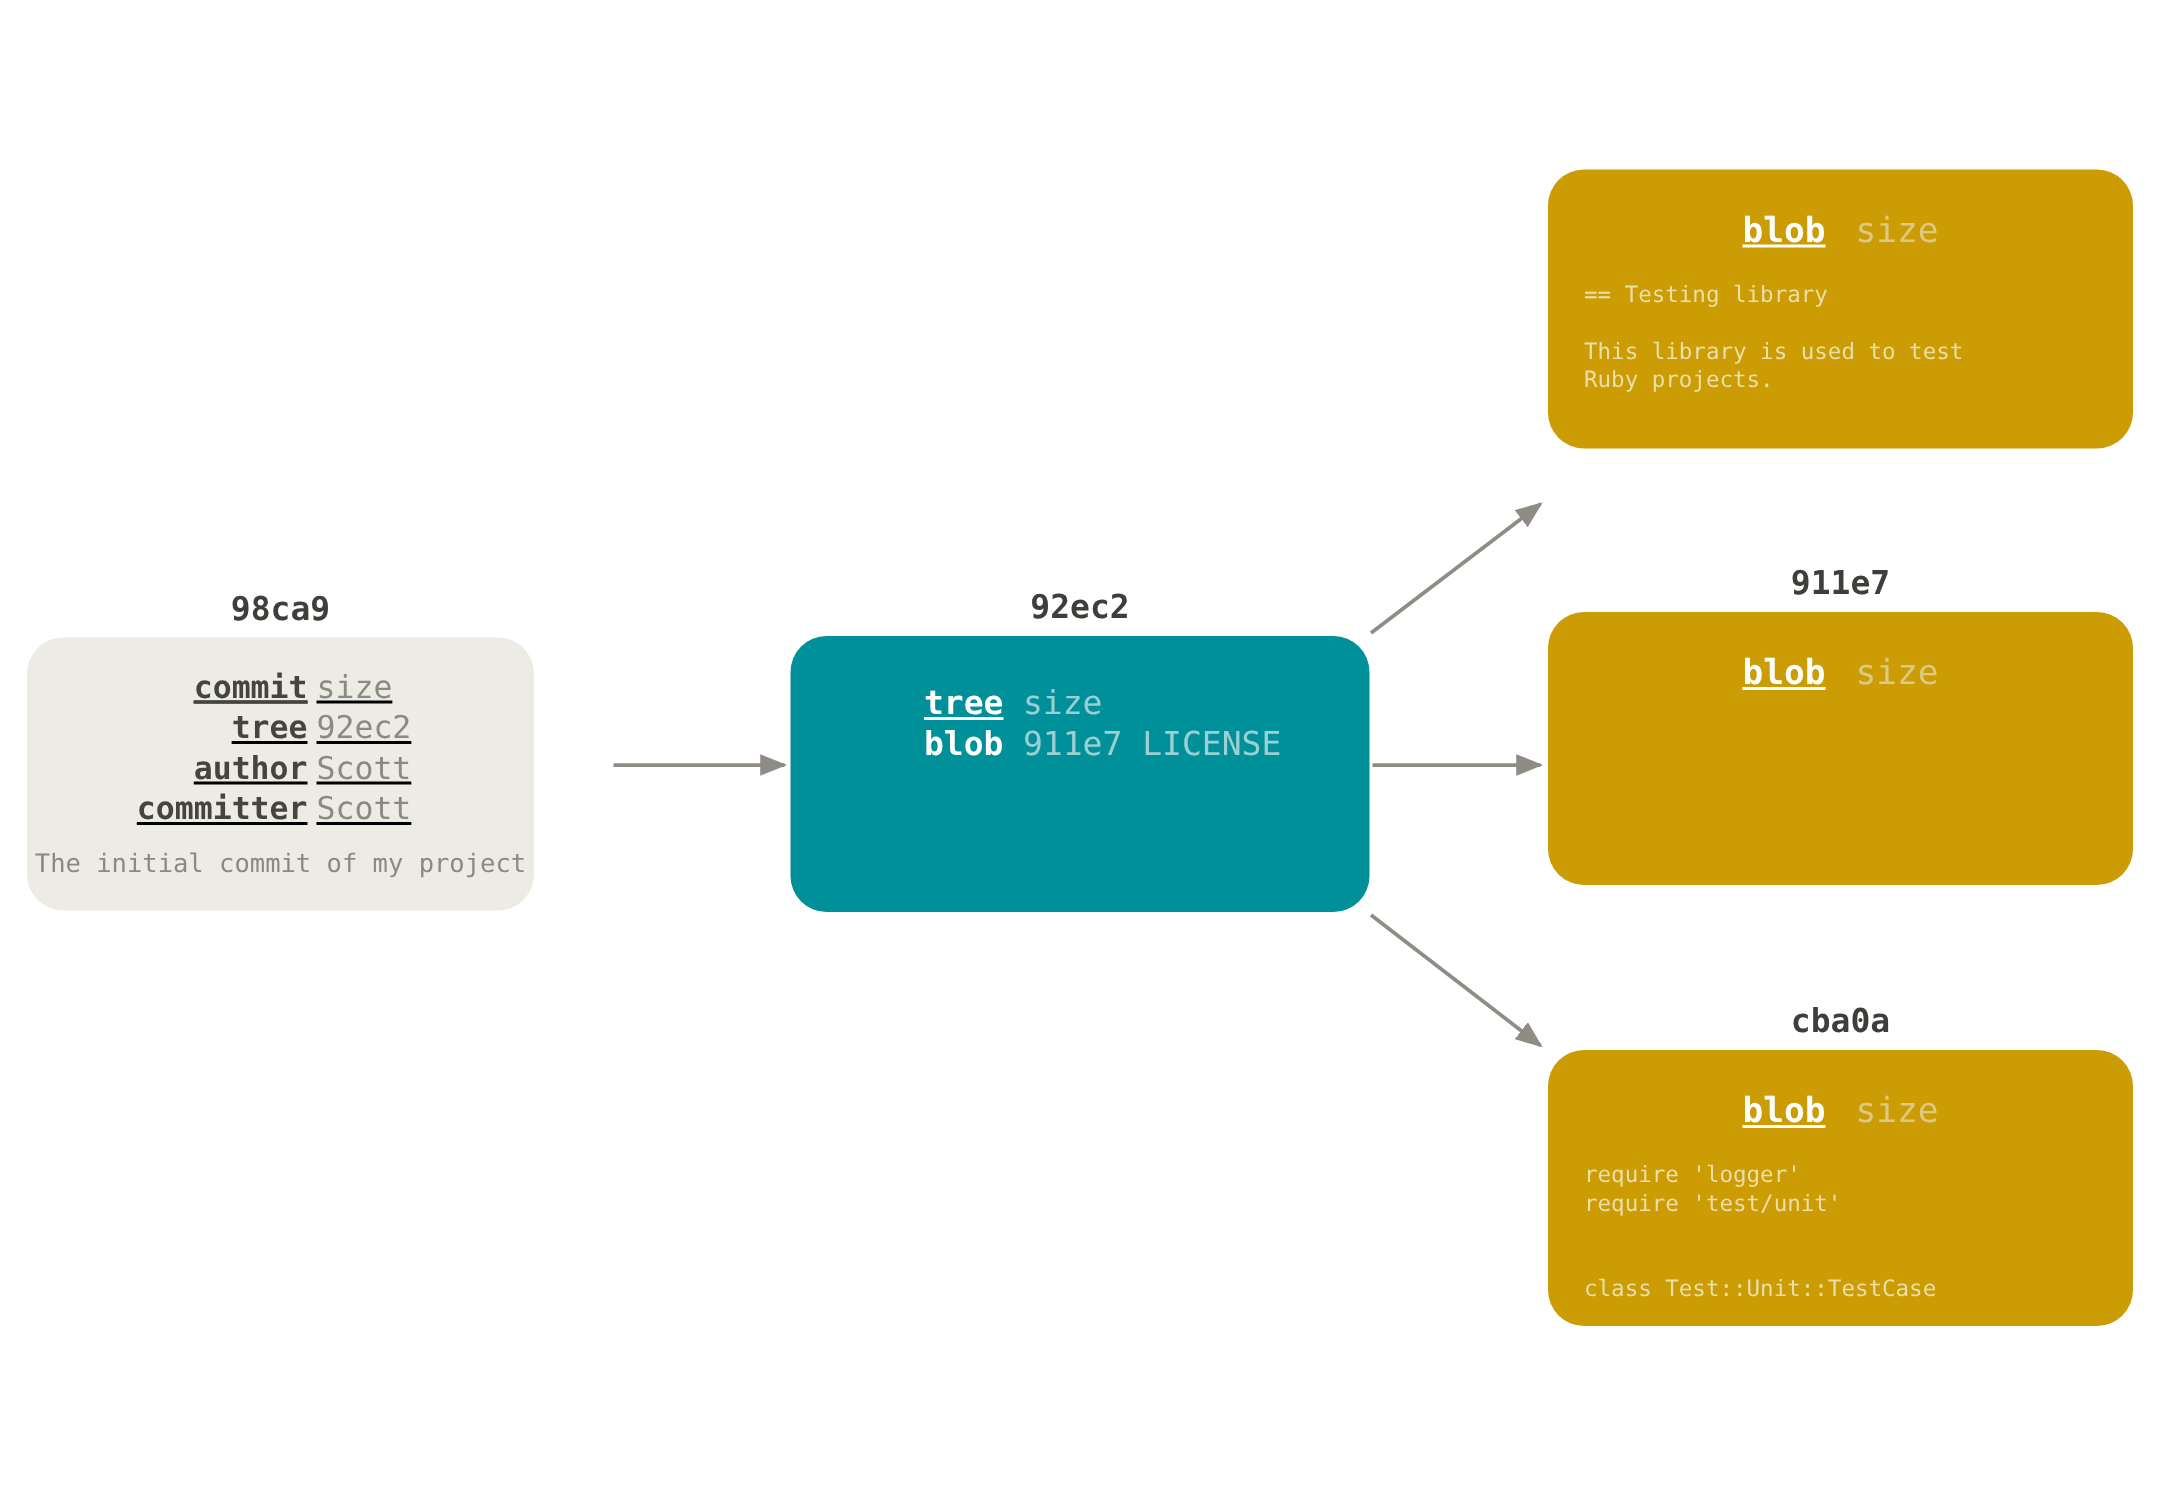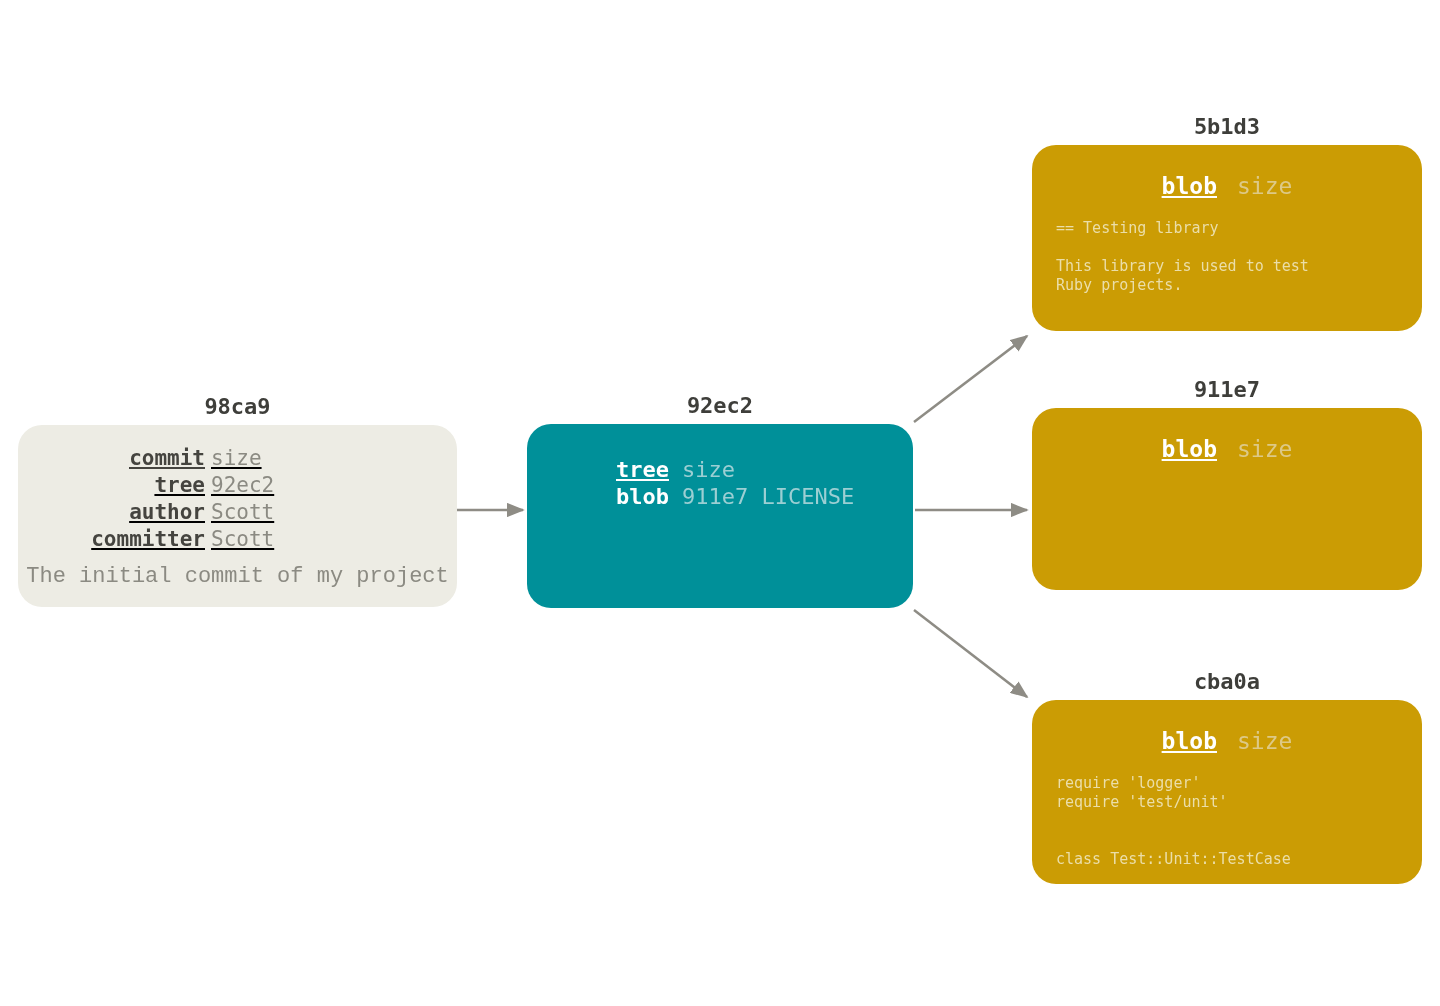--- a/index.html
+++ b/index.html
@@ -21,32 +21,32 @@
     font-family:"DejaVu Sans Mono", monospace;overflow:hidden;
   }
   .node{position:absolute;}
   .node-title{
     height:32px;line-height:28px;text-align:center;
     font-size:22px;font-weight:bold;color:var(--title);
   }
   .box{box-sizing:border-box;width:100%;overflow:hidden;border-radius:24px;}
 
   
-  .commit-node{left:18px;top:393px;width:439px;}
+  .commit-node{left:18px;top:393px;width:338px;}
   .commit-box{background:var(--commit-bg);height:182px;padding-top:20px;}
   .commit-grid{
     display:grid;grid-template-columns:187px 1fr;column-gap:6px;
     font-size:21px;line-height:27px;text-decoration:underline;
   }
   .commit-label{text-align:right;font-weight:bold;color:var(--label-dark);}
   .commit-label.u{text-decoration:underline;}
   .commit-value{color:var(--muted-gray);}
   .commit-msg{
     margin-top:14px;text-align:center;
-    font-size:22px;line-height:19px;color:var(--muted-gray);font-family:Liberation Mono, monospace;
+    font-size:17px;line-height:19px;color:var(--muted-gray);
   }
 
   
   .tree-node{left:527px;top:392px;width:386px;}
   .tree-box{background:var(--tree-bg);height:184px;padding:32px 0 0 89px;}
   .tree-row{font-size:22px;line-height:27px;white-space:nowrap;}
   .tree-tok{color:var(--white);font-weight:bold;}
   .tree-tok.u{text-decoration:underline;}
   .tree-rest{color:var(--tree-muted);margin-left:13px;}
 
@@ -107,21 +107,20 @@
     <div class="tree-row">
       <span class="tree-tok u">tree</span><span class="tree-rest">size</span>
     </div>
     <div class="tree-row">
       <span class="tree-tok">blob</span><span class="tree-rest">911e7 LICENSE</span>
     </div>
   </div>
 </div>
 
 <div class="node blob-node blob-node-0">
-  <div class="node-title">5b1d3</div>
   <div class="box blob-box blob-box-0">
     <div class="blob-header">
       <span class="blob-word">blob</span><span class="blob-size">size</span>
     </div>
     <div class="blob-content">== Testing library
 
 This library is used to test
 Ruby projects.</div>
   </div>
 </div>

